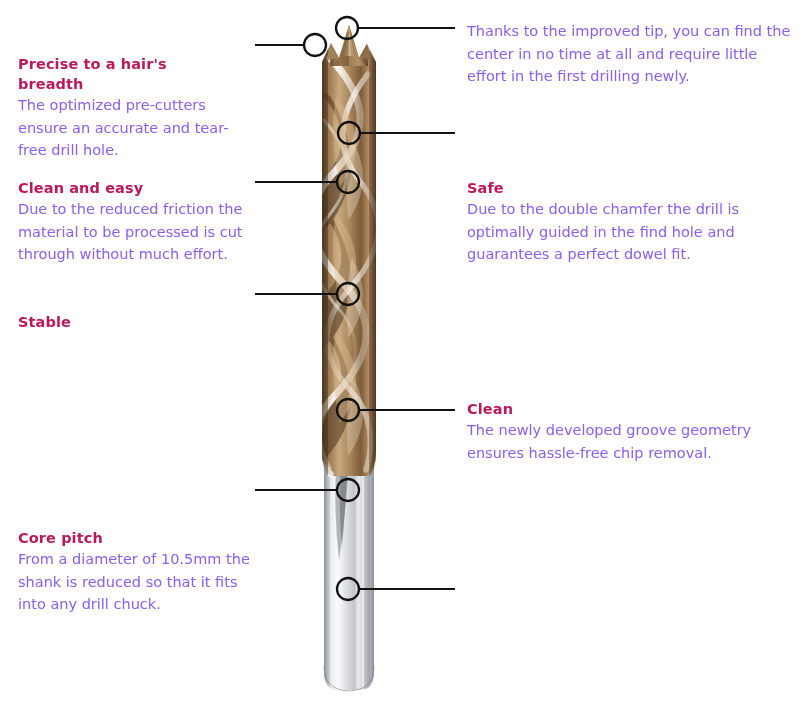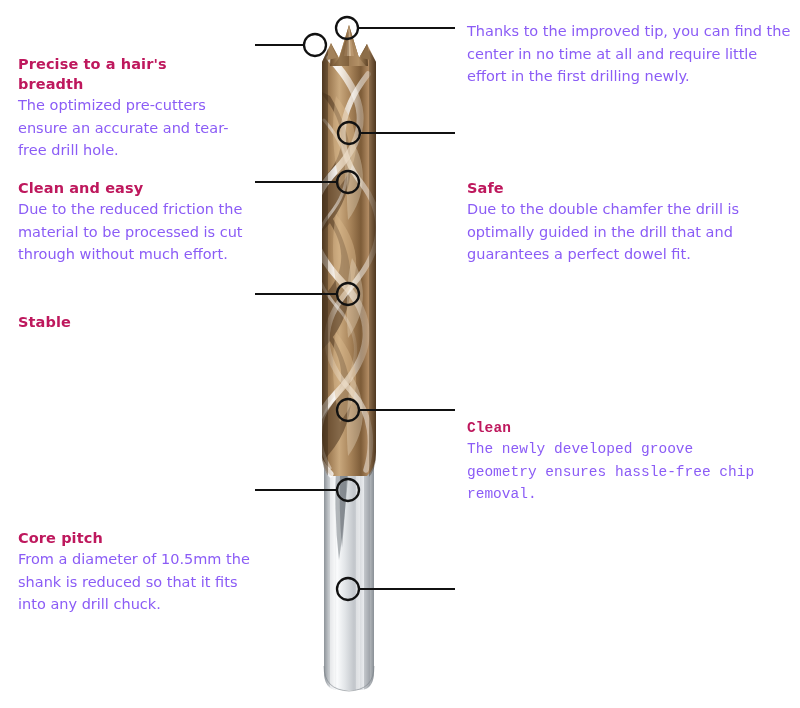--- a/index.html
+++ b/index.html
@@ -203,22 +203,22 @@
     <div class="callout-title">Core pitch</div>
     <div class="callout-body">From a diameter of 10.5mm the shank is reduced so that it fits into any drill chuck.</div>
   </div>
 
   <div class="callout" style="left:467px; top:20px; width:328px;">
     <div class="callout-body">Thanks to the improved tip, you can find the center in no time at all and require little effort in the first drilling newly.</div>
   </div>
 
   <div class="callout" style="left:467px; top:130px; width:330px;">
     <div class="callout-title">Safe</div>
-    <div class="callout-body">Due to the double chamfer the drill is optimally guided in the drill that and guarantees a perfect dowel fit.</div>
-  </div>
-
-  <div class="callout" style="left:467px; top:370px; width:290px;font-family:Liberation Mono, monospace;">
+    <div class="callout-body">Due to the double chamfer the drill is optimally guided in the find hole and guarantees a perfect dowel fit.</div>
+  </div>
+
+  <div class="callout" style="left:467px; top:351px; width:290px;">
     <div class="callout-title">Clean</div>
     <div class="callout-body">The newly developed groove geometry ensures hassle-free chip removal.</div>
   </div>
 
 
 </div>
 
 </body></html>

